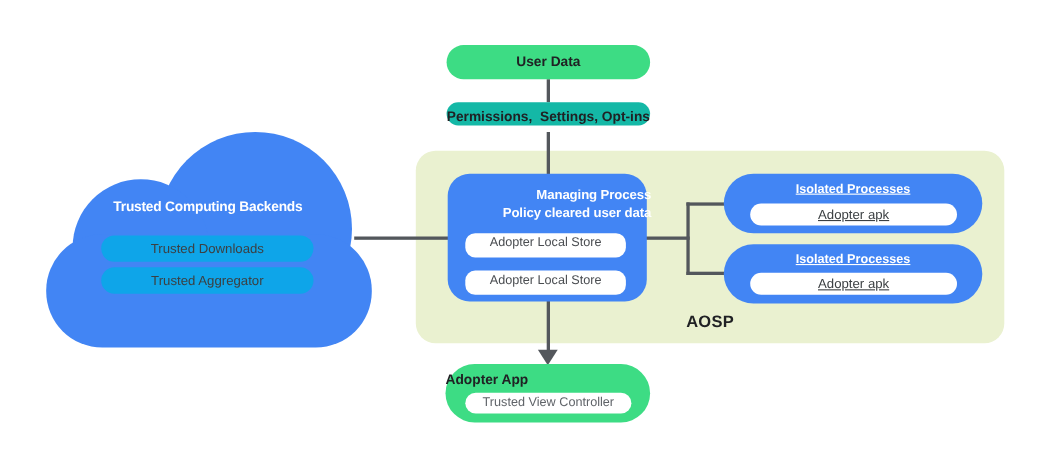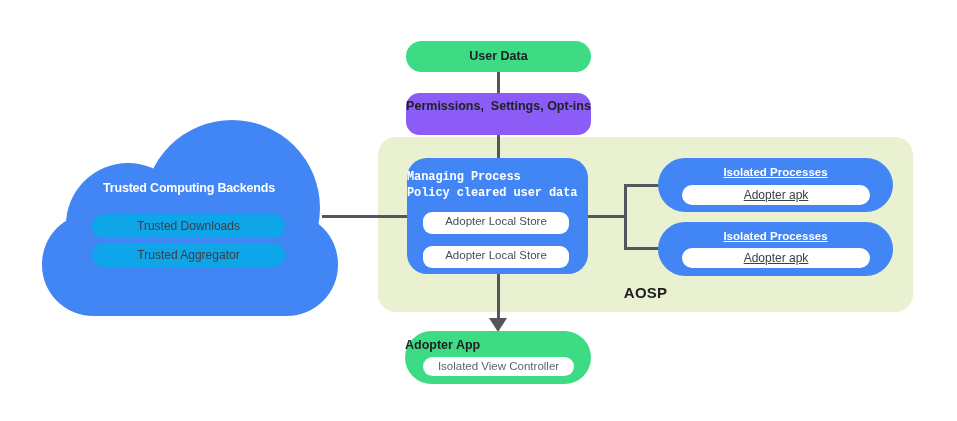--- a/index.html
+++ b/index.html
@@ -28,22 +28,22 @@
   }
 
   
   .node-user-data {
     left: 406px; top: 41px; width: 185px; height: 31px;
     background: #3ddc84; border-radius: 15.5px;
     text-align: center; line-height: 31px;
     color: #202124; font-size: 12.5px; font-weight: bold;
   }
   .node-permissions {
-    left: 406px; top: 93px; width: 185px; height: 42px;
-    background: #8b5cf6; border-radius: 13.5px;
+    left: 406px; top: 93px; width: 185px; height: 21px;
+    background: #14b8a6; border-radius: 13.5px;
     text-align: center; line-height: 27px;
     color: #202124; font-size: 12.5px; font-weight: bold;
     white-space: pre;
   }
 
   
   .aosp-box {
     left: 378px; top: 137px; width: 535px; height: 175px;
     background: #eaf1d0; border-radius: 18px;
   }
@@ -53,22 +53,22 @@
     font-size: 15px; font-weight: bold; letter-spacing: 0.2px;
   }
 
   
   .managing-box {
     left: 407px; top: 158px; width: 181px; height: 116px;
     background: #4285f4; border-radius: 20px;
   }
   .managing-title {
     left: 407px; top: 169px; width: 185px;
-    text-align: left; color: #ffffff;
-    font-size: 12px; font-weight: bold; line-height: 1.35; letter-spacing: -0.1px; font-family: Liberation Mono, monospace;
+    text-align: right; color: #ffffff;
+    font-size: 12px; font-weight: bold; line-height: 1.35; letter-spacing: -0.1px;
   }
   .store-pill {
     left: 423px; width: 146px; height: 22px;
     background: #ffffff; border-radius: 9px;
     text-align: center; line-height: 18px;
     color: #4a4d51; font-size: 11.5px;
   }
 
   
   .isolated-box {
@@ -165,15 +165,15 @@
   <div class="abs apk-pill" style="top:185px">Adopter apk</div>
 
   <div class="abs isolated-box" style="top:222px"></div>
   <div class="abs isolated-title" style="top:230px">Isolated Processes</div>
   <div class="abs apk-pill" style="top:248px">Adopter apk</div>
 
   <div class="abs aosp-label">AOSP</div>
 
   <div class="abs adopter-app"></div>
   <div class="abs adopter-app-title">Adopter App</div>
-  <div class="abs svc-pill">Isolated View Controller</div>
+  <div class="abs svc-pill">Trusted View Controller</div>
 
 </div>
 
 </body></html>

